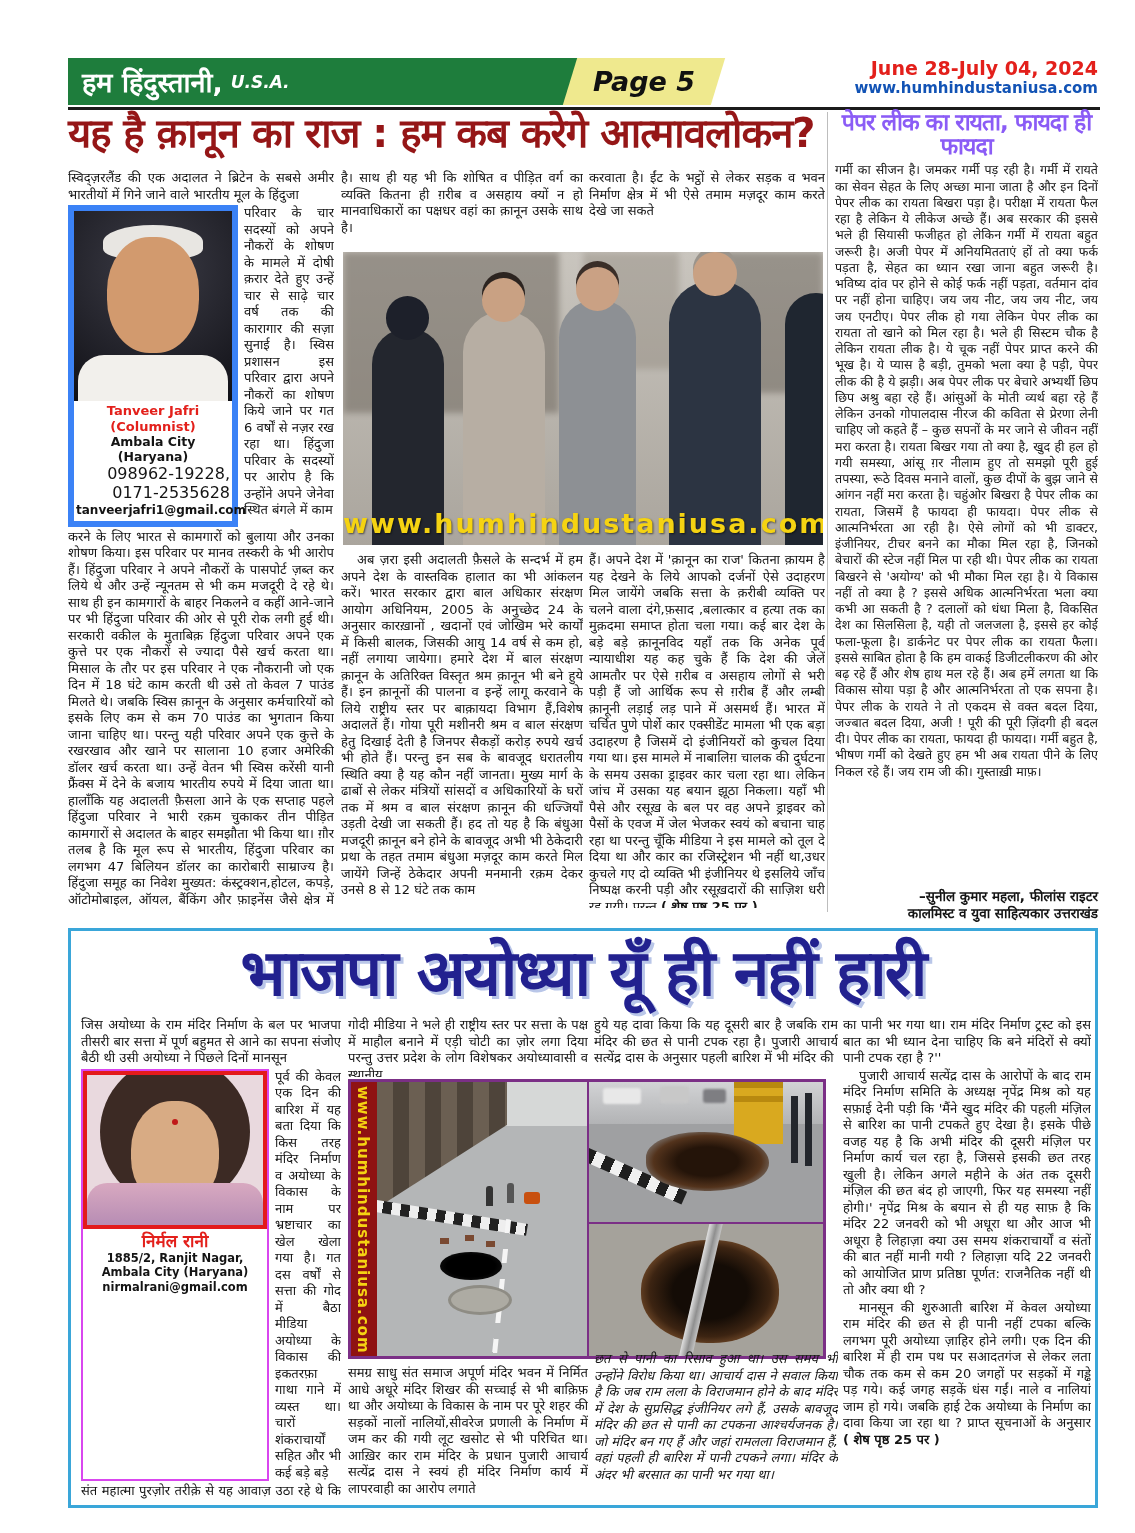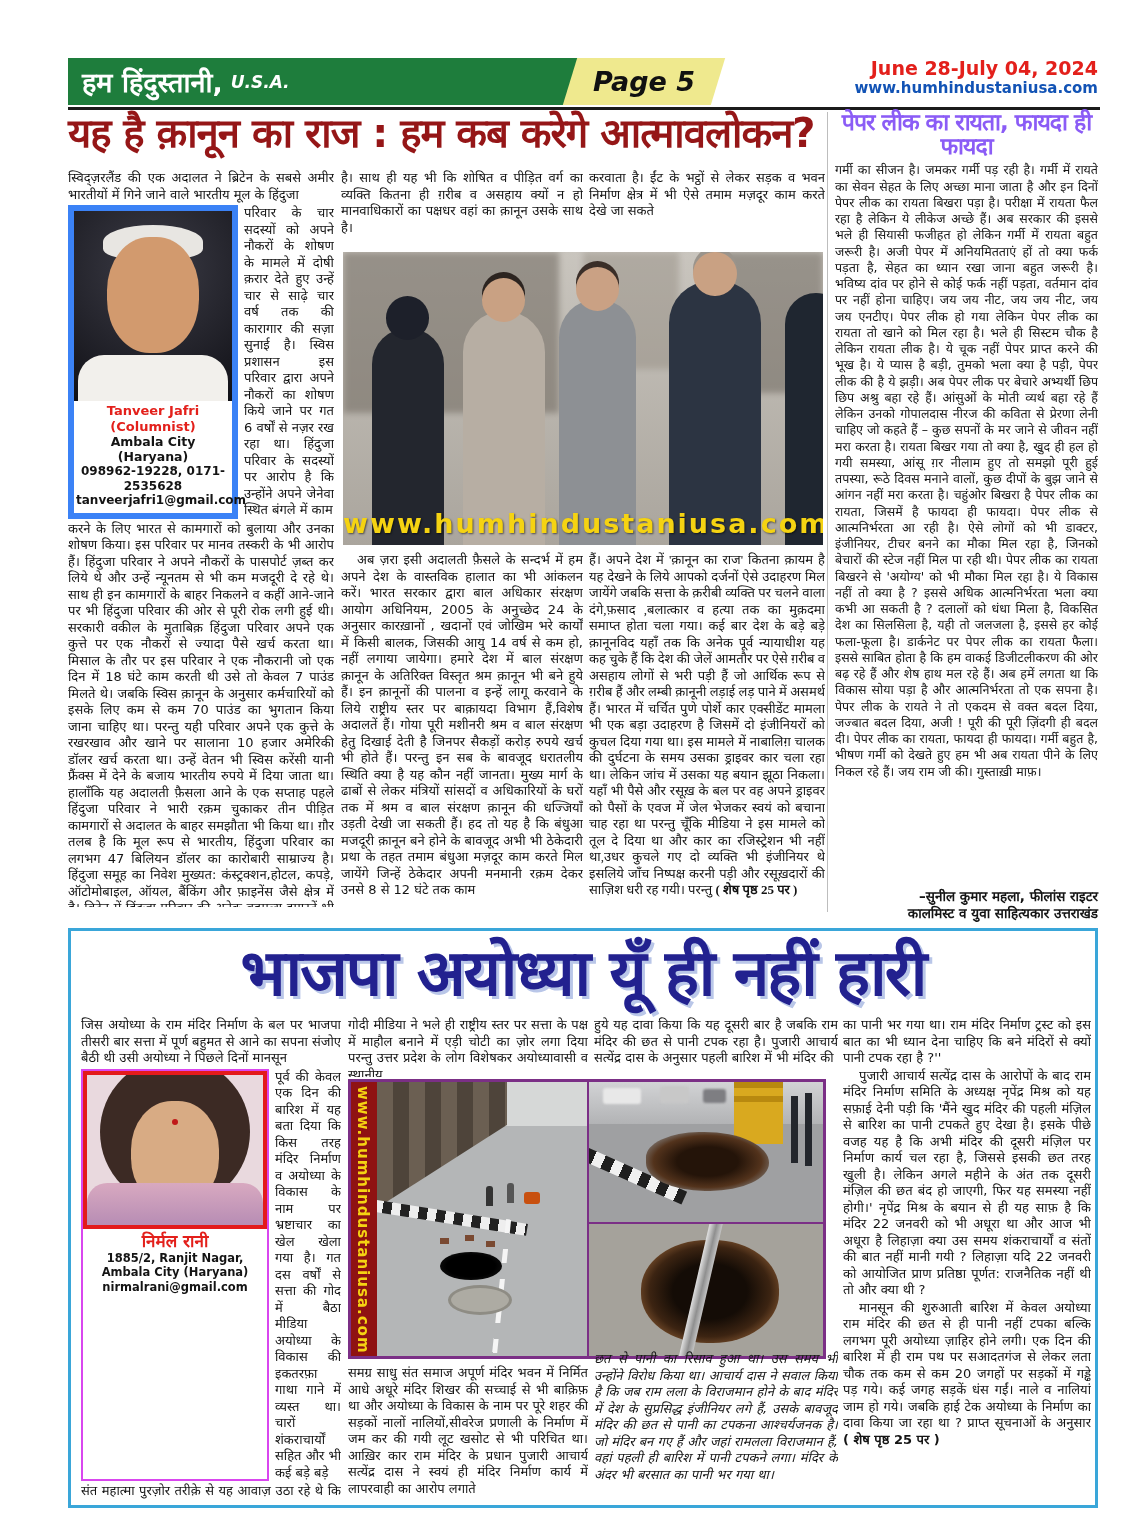--- a/index.html
+++ b/index.html
@@ -22,30 +22,30 @@
   .col p{margin:0 0 1px;text-indent:16px;}
   .col p.noind{text-indent:0;}
   .cont{font-weight:bold;white-space:nowrap;}
   
   .h1-main{position:absolute;left:55px;top:111px;width:757px;text-align:left;
     font-size:40px;font-weight:bold;color:#951617;line-height:1.1;letter-spacing:-1px;}
   .c1{left:55px;top:170px;width:266px;height:737px;}
   .c2t{left:328px;top:170px;width:242px;height:80px;}
   .c3t{left:576px;top:170px;width:236px;height:80px;}
   .c2b{left:328px;top:552px;width:242px;height:356px;}
-  .c3b{left:576px;top:552px;width:236px;height:356px;font-family:Liberation Serif, serif;}
+  .c3b{left:576px;top:552px;width:236px;height:356px;}
   .wrap-row{display:flex;gap:6px;margin:2px 0;}
   .wrap-row .side{flex:1;font-size:13px;line-height:1.27;text-align:justify;}
   
   .card{border:6px solid #3b82f6;background:#fff;box-sizing:border-box;text-align:center;}
   .card1{width:170px;}
   .card .cap{padding:2px 2px 4px;line-height:1.2;}
   .card .nm{color:#e3201b;font-weight:bold;font-size:13px;}
   .card .ct{font-size:12.5px;font-weight:bold;}
-  .card .ph{font-size:12px;font-weight:bold;}
+  .card .ph{font-size:16px;font-weight:normal;text-align:right;}
   .card .em{font-size:12px;font-weight:bold;}
   .ph-tanveer{position:relative;width:100%;height:190px;background:radial-gradient(circle at 50% 30%,#3c3c46,#101016);overflow:hidden;}
   .ph-tanveer .face{position:absolute;left:50%;top:26px;transform:translateX(-50%);width:92px;height:116px;background:#d29a6e;border-radius:46%;}
   .ph-tanveer .hair{position:absolute;left:50%;top:14px;transform:translateX(-50%);width:100px;height:34px;background:#e8e6e2;border-radius:50% 50% 30% 30%;}
   .ph-tanveer .sh{position:absolute;left:50%;bottom:-6px;transform:translateX(-50%);width:150px;height:52px;background:#f2f0ec;border-radius:26px 26px 0 0;}
   
   .photo-main{position:absolute;left:330px;top:252px;width:480px;height:293px;overflow:hidden;
     background:linear-gradient(#c9c5be,#aaa59d);}
   .photo-main .bldg{position:absolute;filter:blur(3px);background:#6e675e;}
   .fig{position:absolute;bottom:0;border-radius:42px 42px 0 0;}

